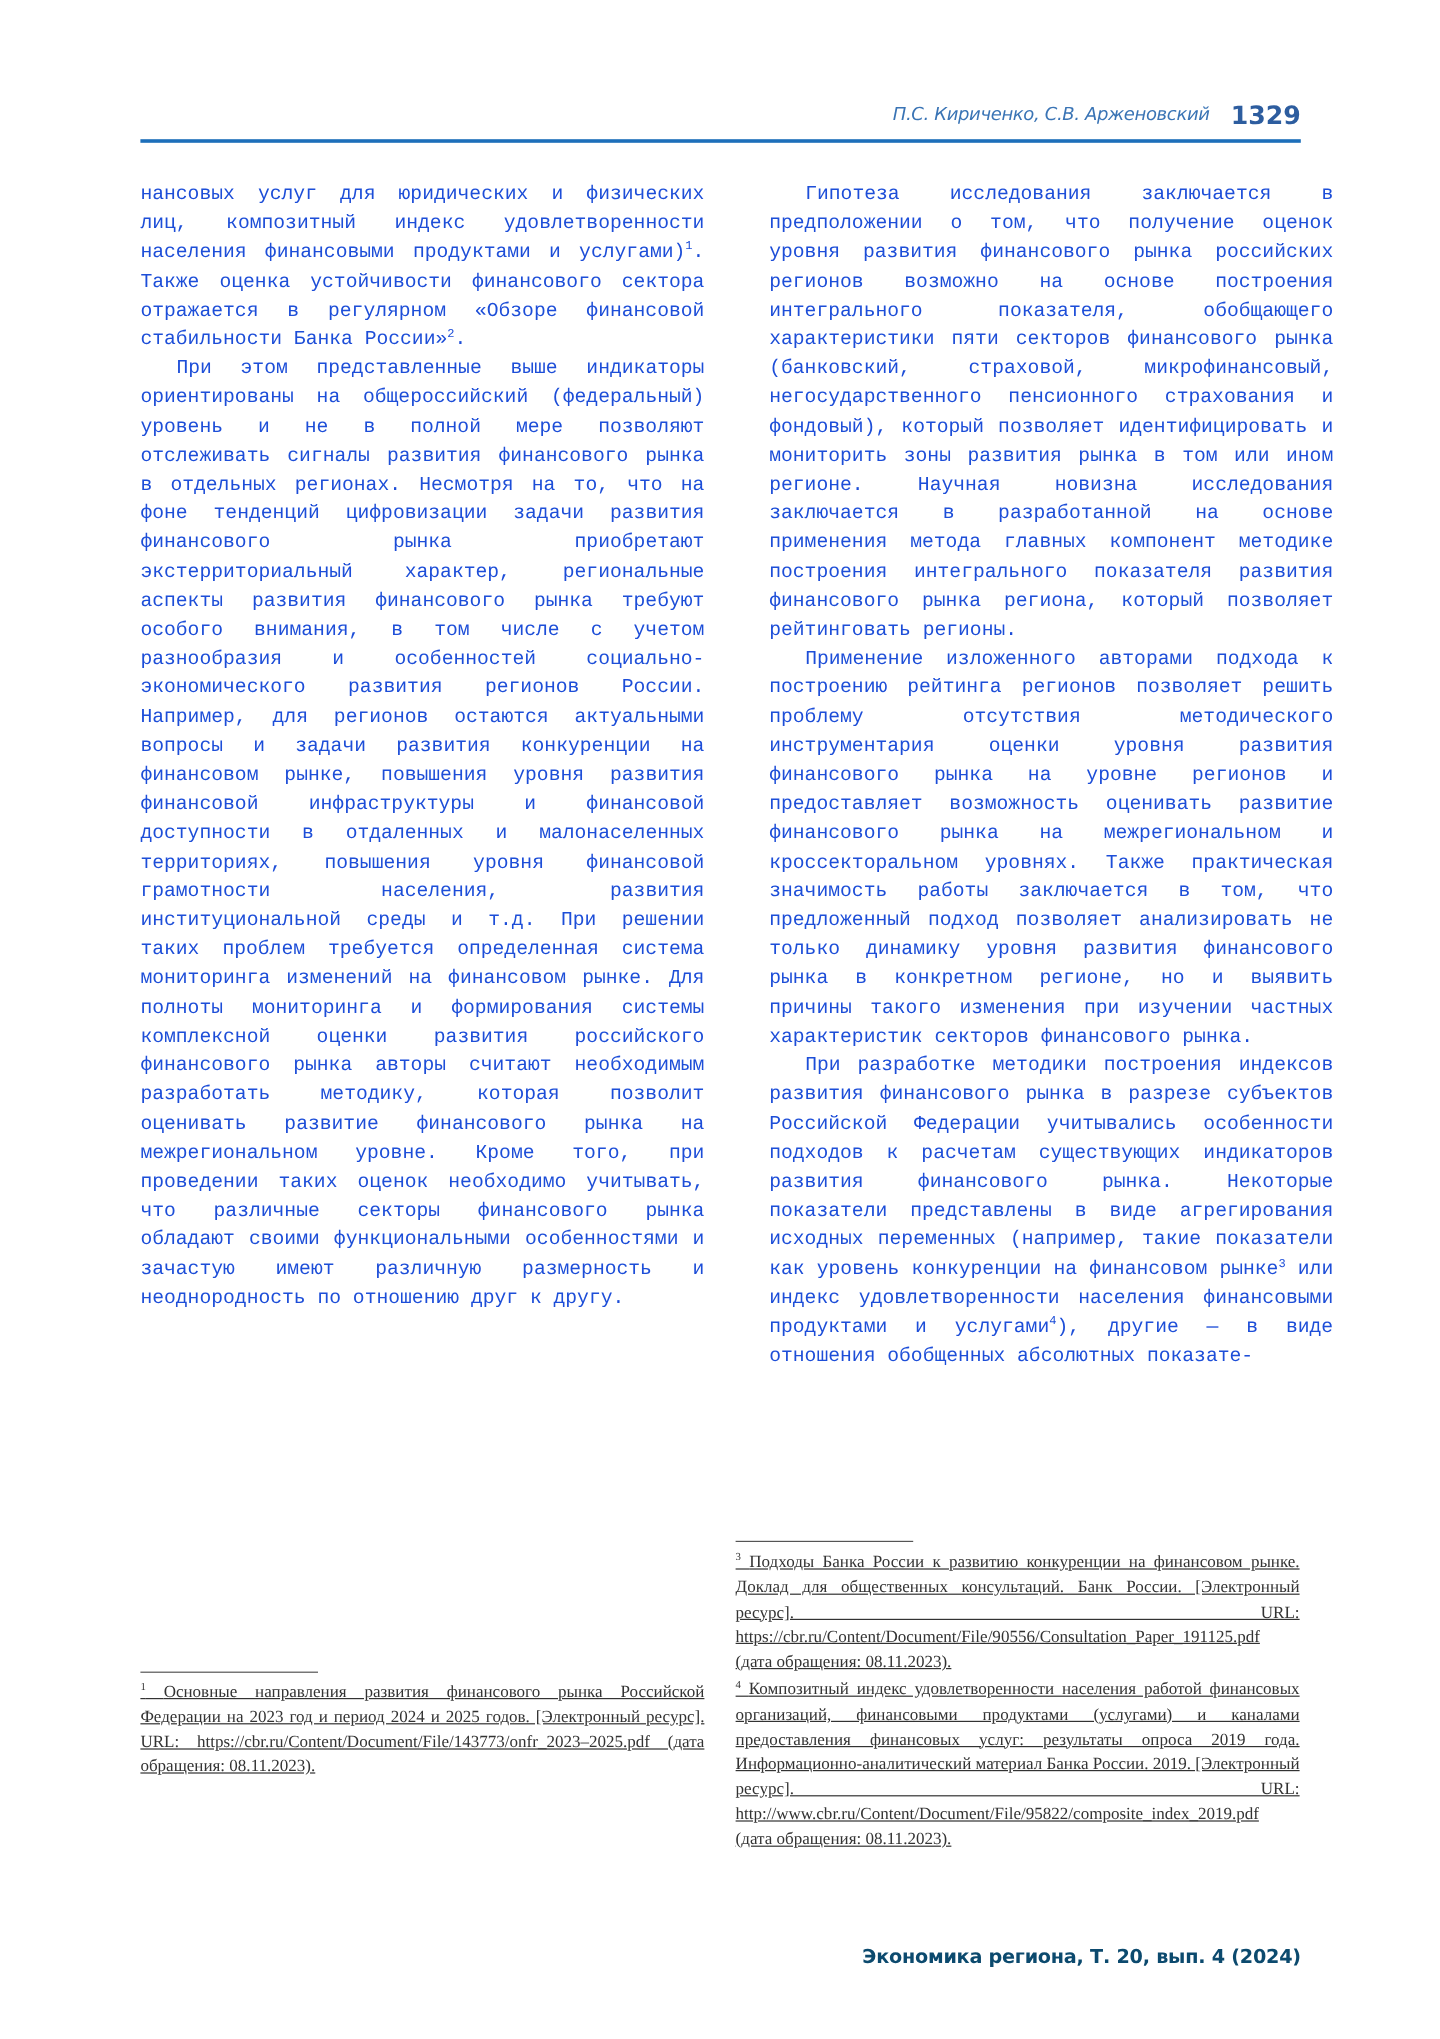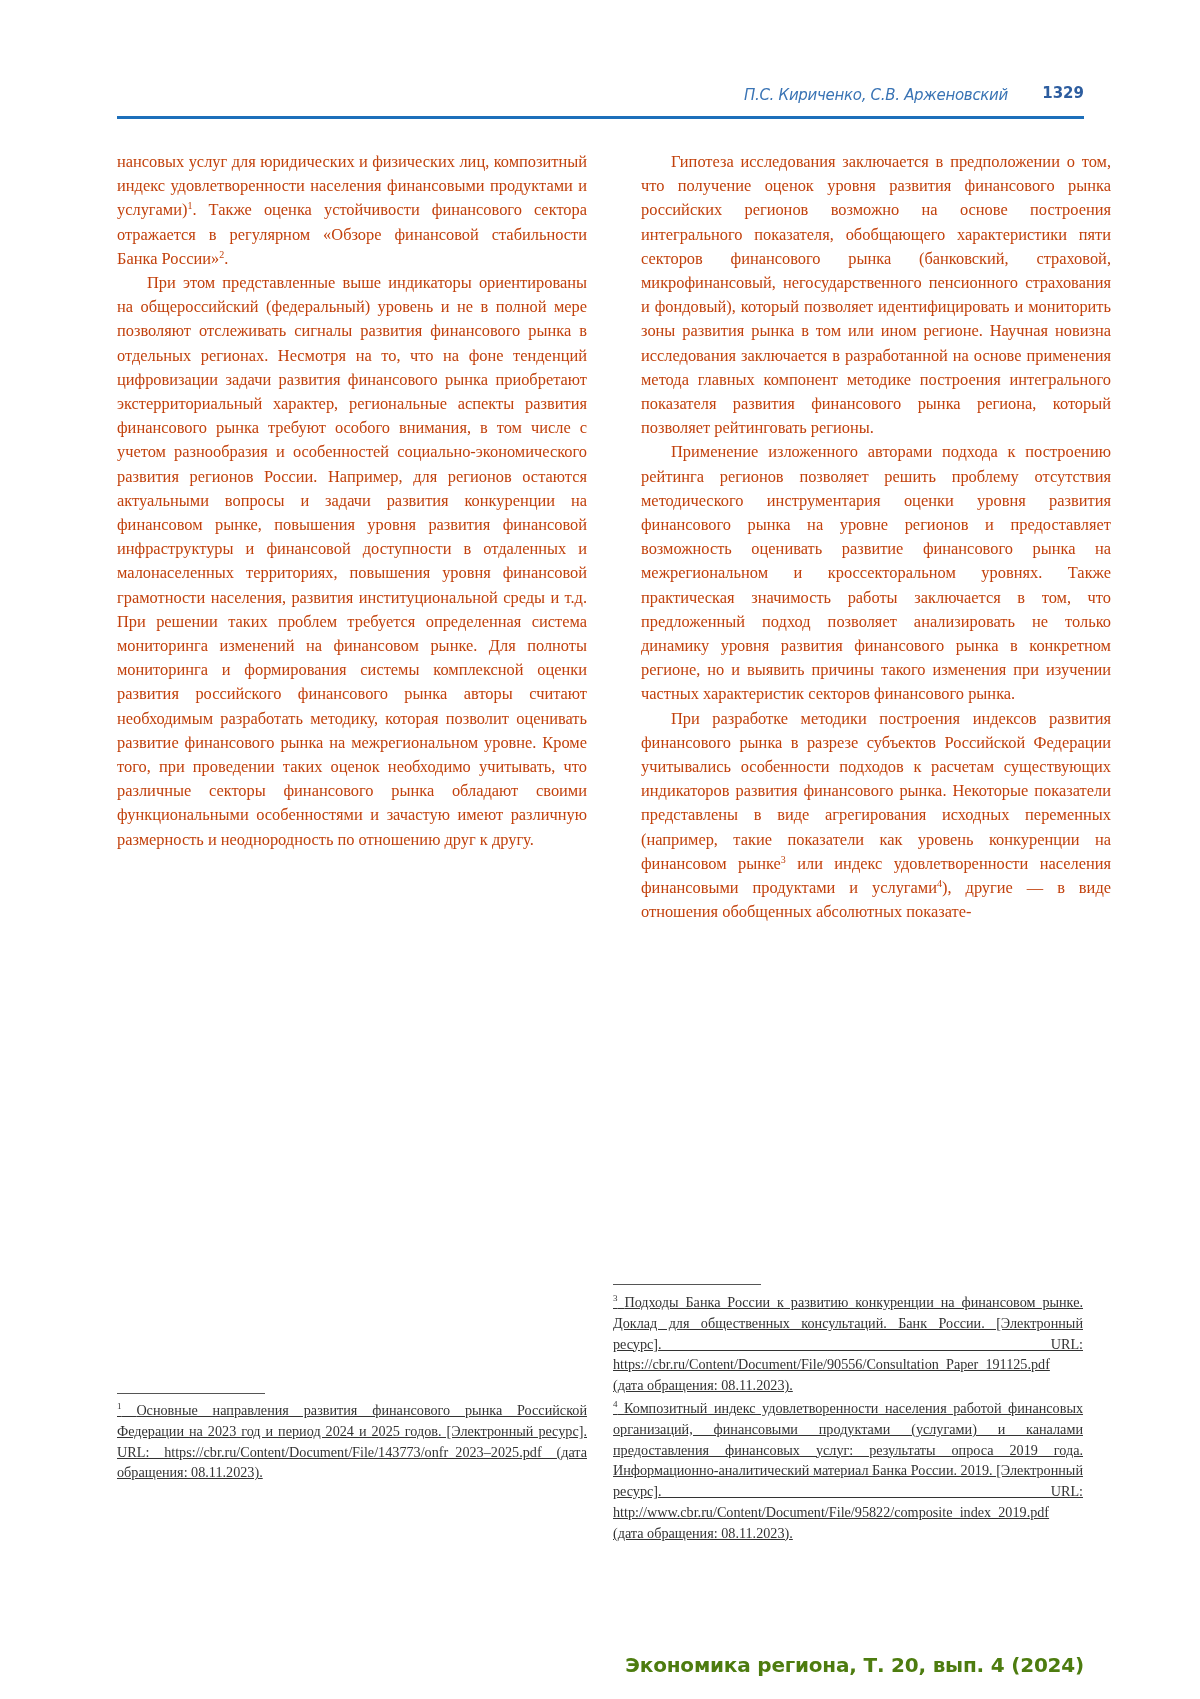--- a/index.html
+++ b/index.html
@@ -1,32 +1,32 @@
 <!DOCTYPE html>
 <html><head>
 <meta charset="utf-8">
 <style>
   html, body { margin: 0; padding: 0; background: #ffffff; }
   body { width: 1200px; height: 1699px; position: relative; overflow: hidden; }
   .page { position: absolute; left: 0; top: 0; width: 1200px; height: 1699px; }
   .header { position: absolute; left: 118px; top: 84px; width: 966px; height: 24px; }
   .header-authors { position: absolute; right: 76px; top: 2px; font-family: "DejaVu Sans", sans-serif; font-style: italic; font-size: 15px; color: #3a74b5; letter-spacing: -0.3px; }
-  .header-page { position: absolute; right: 0; top: 0; font-family: "DejaVu Sans", sans-serif; font-weight: bold; font-size: 15px; color: #2d5d9f; }
+  .header-page { position: absolute; right: 0; top: 0; font-family: "DejaVu Sans", sans-serif; font-weight: bold; font-size: 21px; color: #2d5d9f; }
   .header-rule { position: absolute; left: 117px; top: 116px; width: 967px; height: 3px; background: #1d6fba; }
-  .col { position: absolute; top: 150px; width: 470px; font-family: Liberation Serif, serif; font-size: 16.4px; line-height: 24.2px; color: #c2410c; text-align: justify; hyphens: manual; }
+  .col { position: absolute; top: 150px; width: 470px; font-family: Liberation Mono, monospace; font-size: 16.4px; line-height: 24.2px; color: #1d4ed8; text-align: justify; hyphens: manual; }
   .col-left { left: 117px; }
   .col-right { left: 613px; margin-left: 28px; }
   .para { margin: 0; text-indent: 0; }
   .para.indent { text-indent: 30px; }
   sup { font-size: 10px; line-height: 0; vertical-align: super; }
   .fn-rule { position: absolute; height: 1px; background: #555; width: 148px; }
   .fn-block { position: absolute; width: 470px; font-family: "Liberation Serif", serif; font-size: 14.2px; line-height: 20.8px; color: #333; text-align: justify; }
   .fn { margin: 0 0 2px 0; text-decoration: underline; }
   .fn sup { font-size: 9px; }
-  .footer { position: absolute; right: 116px; top: 1621px; font-family: "DejaVu Sans", sans-serif; font-weight: bold; font-size: 20px; color: #4d7c0f; letter-spacing: -0.2px; margin-top: 32px; }
+  .footer { position: absolute; right: 116px; top: 1621px; font-family: "DejaVu Sans", sans-serif; font-weight: bold; font-size: 16px; color: #0c4a6e; letter-spacing: -0.2px; }
 </style>
 </head>
 <body>
 
 <div class="page">
 
   <div class="header">
     <span class="header-authors">П.С. Кириченко, С.В. Арженовский</span>
     <span class="header-page">1329</span>
   </div>

